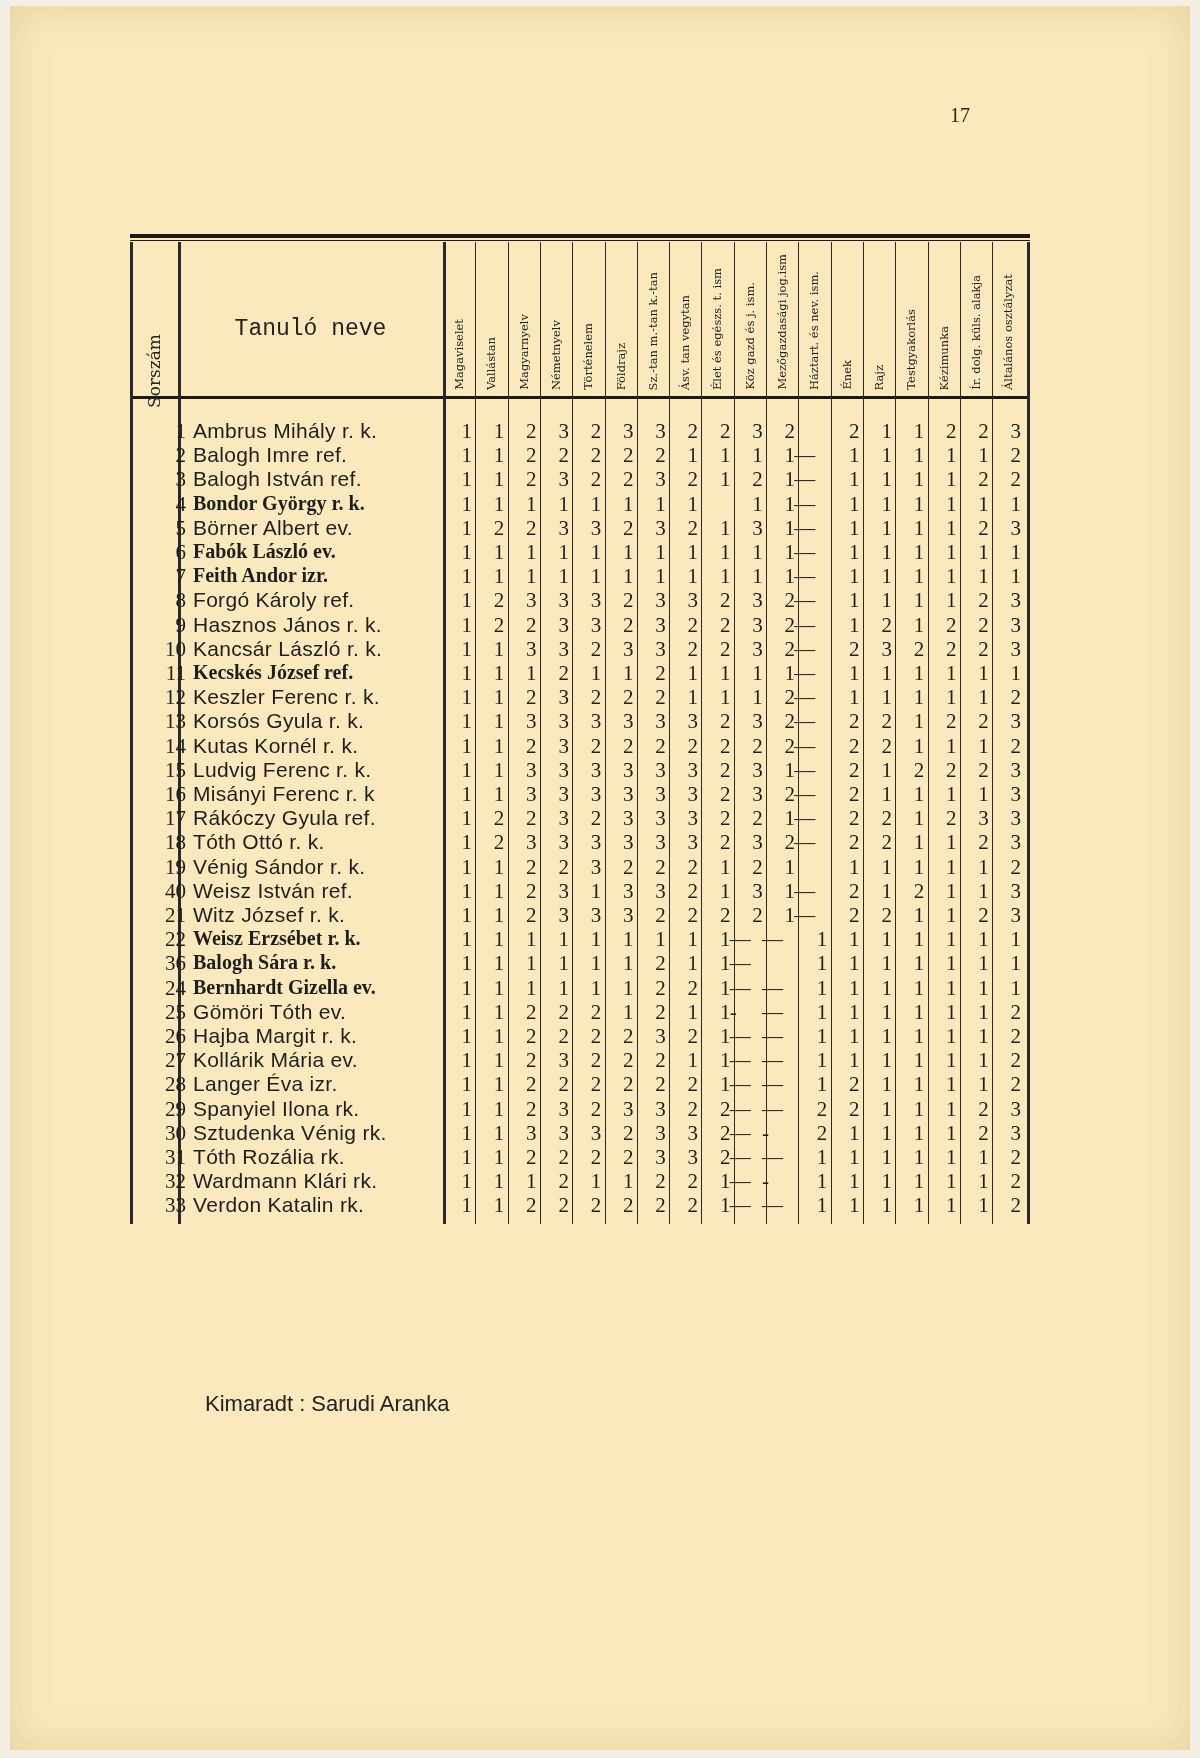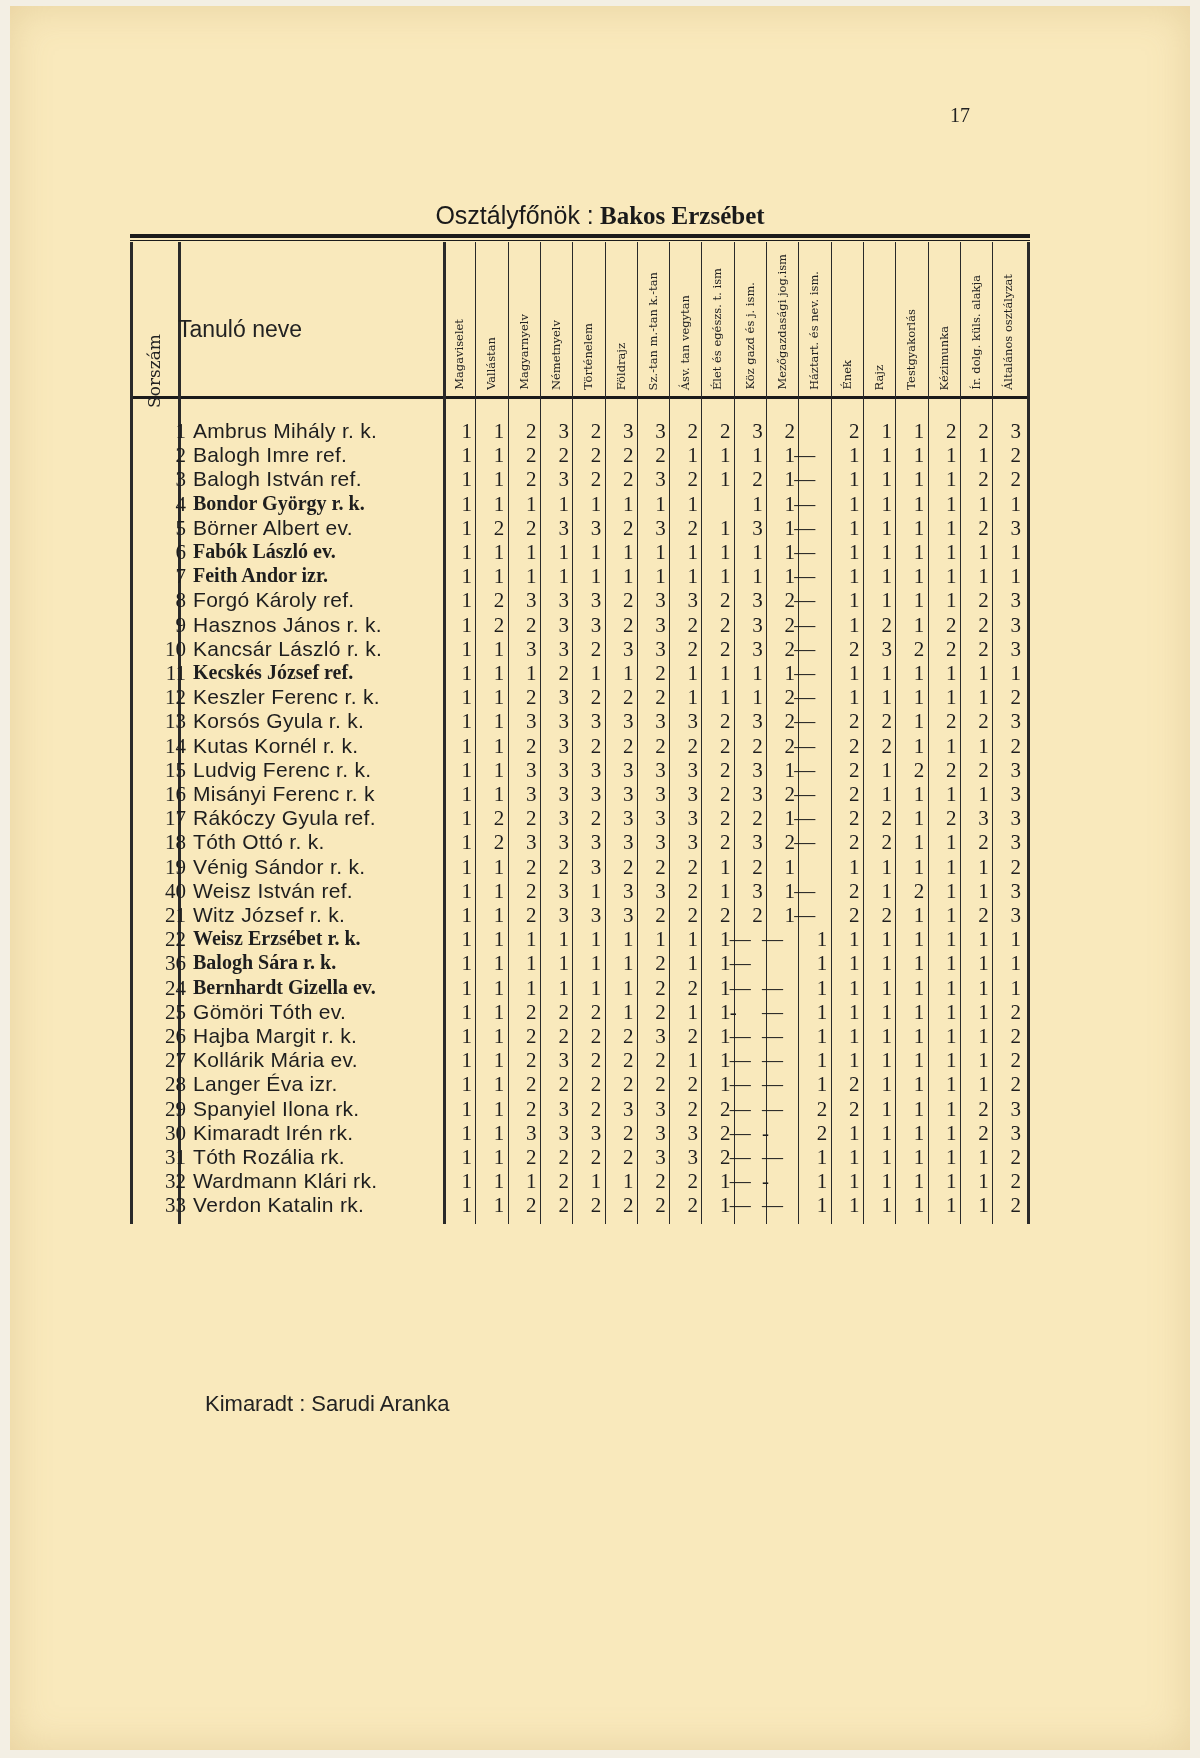--- a/index.html
+++ b/index.html
@@ -13,38 +13,34 @@
   .sub { position:absolute; left:0; width:1180px; top:195px; text-align:center; font-size:25px; color:#1a1a1a; }
   .sub .lbl { font-family:"Liberation Sans", sans-serif; font-weight:normal; font-stretch:condensed; }
   .sub .nm { font-family:"Liberation Serif", serif; font-weight:bold; }
   .rule { position:absolute; left:120px; width:907px; height:4px; background:#1b1b1b; }
   .vline { position:absolute; background:#2a2a2a; width:1px; }
   .vthick { width:3px; }
   .hdr-v { position:absolute; writing-mode:vertical-rl; transform:rotate(180deg);
     font-family:"DejaVu Serif", serif; font-size:11.5px; color:#222; white-space:nowrap; text-align:left; }
   .hdr-sorszam { position:absolute; writing-mode:vertical-rl; transform:rotate(180deg);
     font-family:"DejaVu Serif", serif; font-size:17px; color:#222; }
-  .hdr-name { position:absolute; font-family:Liberation Sans, sans-serif;
+  .hdr-name { position:absolute; text-align:center; font-family:Liberation Mono, monospace;
     font-size:23px; color:#222; line-height:34px; }
   .row { position:absolute; left:120px; height:24px; font-size:21px; color:#1e1e1e; }
   .num { position:absolute; left:10px; width:46px; text-align:right; font-family:"Liberation Serif", serif; font-size:21px; }
   .name { position:absolute; left:63px; width:280px; white-space:nowrap; font-family:"Liberation Sans", sans-serif; font-stretch:condensed; font-size:21px; letter-spacing:0.3px; }
   .name.bold { font-family:"Liberation Serif", serif; font-weight:bold; font-size:20px; letter-spacing:0; }
   .g { position:absolute; width:30px; text-align:right; font-family:"Liberation Serif", serif; font-size:21px; }
   .foot { position:absolute; left:195px; top:1385px; font-family:"Liberation Sans", sans-serif; font-size:22px; color:#222; }
 </style>
 </head>
 <body>
 
 <div class="page">
   <div class="pnum">17</div>
-  <div class="sub">
-    <span class="lbl">Osztályfőnök :</span>
-    <span class="nm">Bakos Erzsébet</span>
-  </div>
   <div id="grid">
       <div class="rule" style="top: 228px; left: 120px; width: 900px;"></div>
       <div class="rule" style="top: 234px; height: 1px; left: 120px; width: 900px;"></div>
       <div class="rule" style="top: 390px; height: 3px; left: 120px; width: 900px;"></div>
       <div class="vline vthick" style="left: 120px; top: 236px; height: 981.6px;"></div>
       <div class="vline vthick" style="left: 168px; top: 236px; height: 981.6px;"></div>
       <div class="vline vthick" style="left: 433px; top: 236px; height: 981.6px;"></div>
       <div class="vline" style="left: 465px; top: 236px; height: 981.6px;"></div>
       <div class="vline" style="left: 498px; top: 236px; height: 981.6px;"></div>
       <div class="vline" style="left: 530px; top: 236px; height: 981.6px;"></div>
@@ -718,21 +714,21 @@
         <div class="g" style="left: 667.3px;">2</div>
         <div class="g" style="left: 699.6px;">2</div>
         <div class="g" style="left: 731.9px;">1</div>
         <div class="g" style="left: 764.2px;">1</div>
         <div class="g" style="left: 796.5px;">1</div>
         <div class="g" style="left: 828.8px;">2</div>
         <div class="g" style="left: 861.1px;">3</div>
       </div>
       <div class="row" style="top: 1114.8px; width: 897px;">
         <div class="num">30</div>
-        <div class="name">Kimaradt Irén rk.</div>
+        <div class="name">Sztudenka Vénig rk.</div>
         <div class="g" style="left: 312px;">1</div>
         <div class="g" style="left: 344.3px;">1</div>
         <div class="g" style="left: 376.6px;">3</div>
         <div class="g" style="left: 408.9px;">3</div>
         <div class="g" style="left: 441.2px;">3</div>
         <div class="g" style="left: 473.5px;">2</div>
         <div class="g" style="left: 505.8px;">3</div>
         <div class="g" style="left: 538.1px;">3</div>
         <div class="g" style="left: 570.4px;">2</div>
         <div class="g" style="left: 599.7px; text-align: left;">—</div>

